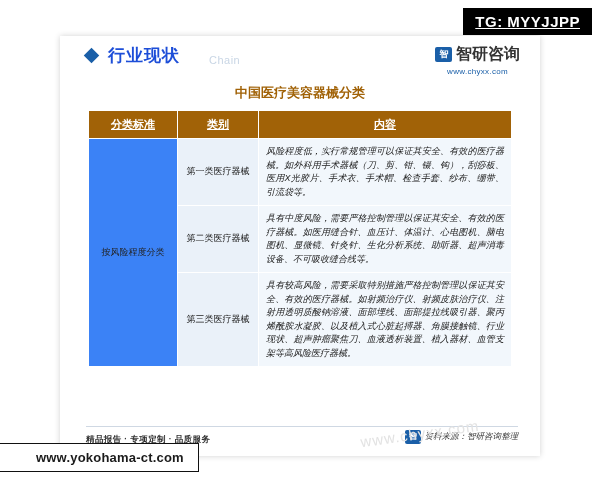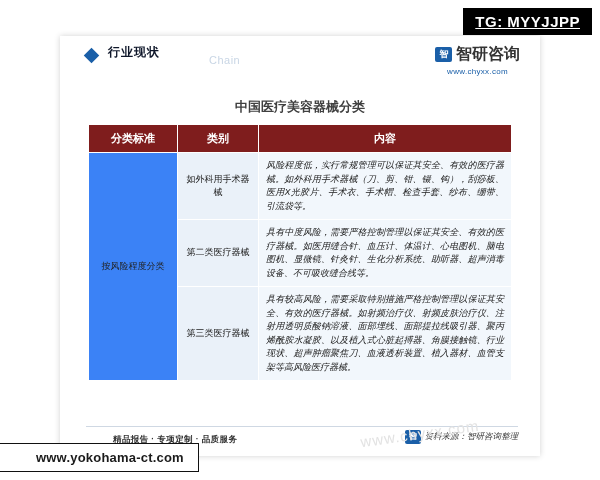--- a/index.html
+++ b/index.html
@@ -56,22 +56,22 @@
     top: 14px;
     width: 11px;
     height: 11px;
     background: #1a5fa8;
     transform: rotate(45deg);
   }
   .section-title {
     position: absolute;
     left: 48px;
     top: 8px;
-    font-size: 12px;
-    color: #0f172a;
+    font-size: 17px;
+    color: #1d4ed8;
     font-weight: bold;
     letter-spacing: 1px;
   }
   .section-sub {
     position: absolute;
     left: 118px;
     top: 18px;
     font-size: 11px;
     color: #c9d6e5;
     font-weight: normal;
@@ -112,43 +112,44 @@
     font-size: 8px;
     color: #1a5fa8;
     margin-top: 2px;
     letter-spacing: 0.3px;
   }
 
   
   .chart-title {
     text-align: center;
     font-size: 13px;
-    color: #404040;
-    font-weight: bold;
-    margin-top: 18px;
+    color: #a16207;
+    font-weight: bold;
+    margin-top: 4px;
     margin-bottom: 8px;
   }
 
   
   .tbl-wrap {
     padding: 0 28px;
   }
   table.cls {
     width: 100%;
     border-collapse: collapse;
     table-layout: fixed;
   }
   table.cls th {
-    background: #7f1d1d;
+    background: #a16207;
     color: #ffffff;
     font-size: 11px;
     font-weight: bold;
     padding: 6px 2px;
     border: 1px solid #ffffff;
     text-align: center;
+    text-decoration: underline;
   }
   table.cls td {
     border: 1px solid #ffffff;
     vertical-align: middle;
     font-size: 9px;
     line-height: 1.5;
     color: #222222;
     padding: 6px 7px;
   }
   td.c1 {
@@ -182,21 +183,20 @@
     box-sizing: border-box;
     padding: 8px 22px 0 26px;
   }
   .footer-left {
     float: left;
     font-size: 8.5px;
     color: #333333;
     font-weight: bold;
     letter-spacing: 0.4px;
     padding-top: 4px;
-    margin-left: 27px;
   }
   .footer-right {
     float: right;
     display: flex;
     align-items: center;
     gap: 4px;
   }
   .footer-mark {
     width: 16px;
     height: 14px;
@@ -279,21 +279,21 @@
       <thead>
         <tr>
           <th class="h1">分类标准</th>
           <th class="h2">类别</th>
           <th class="h3">内容</th>
         </tr>
       </thead>
       <tbody>
         <tr>
           <td class="c1" rowspan="3">按风险程度分类</td>
-          <td class="c2">如外科用手术器械</td>
+          <td class="c2">第一类医疗器械</td>
           <td class="c3">风险程度低，实行常规管理可以保证其安全、有效的医疗器械。如外科用手术器械（刀、剪、钳、镊、钩），刮痧板、医用X光胶片、手术衣、手术帽、检查手套、纱布、绷带、引流袋等。</td>
         </tr>
         <tr>
           <td class="c2">第二类医疗器械</td>
           <td class="c3">具有中度风险，需要严格控制管理以保证其安全、有效的医疗器械。如医用缝合针、血压计、体温计、心电图机、脑电图机、显微镜、针灸针、生化分析系统、助听器、超声消毒设备、不可吸收缝合线等。</td>
         </tr>
         <tr>
           <td class="c2">第三类医疗器械</td>
           <td class="c3">具有较高风险，需要采取特别措施严格控制管理以保证其安全、有效的医疗器械。如射频治疗仪、射频皮肤治疗仪、注射用透明质酸钠溶液、面部埋线、面部提拉线吸引器、聚丙烯酰胺水凝胶、以及植入式心脏起搏器、角膜接触镜、行业现状、超声肿瘤聚焦刀、血液透析装置、植入器材、血管支架等高风险医疗器械。</td>
         </tr>

